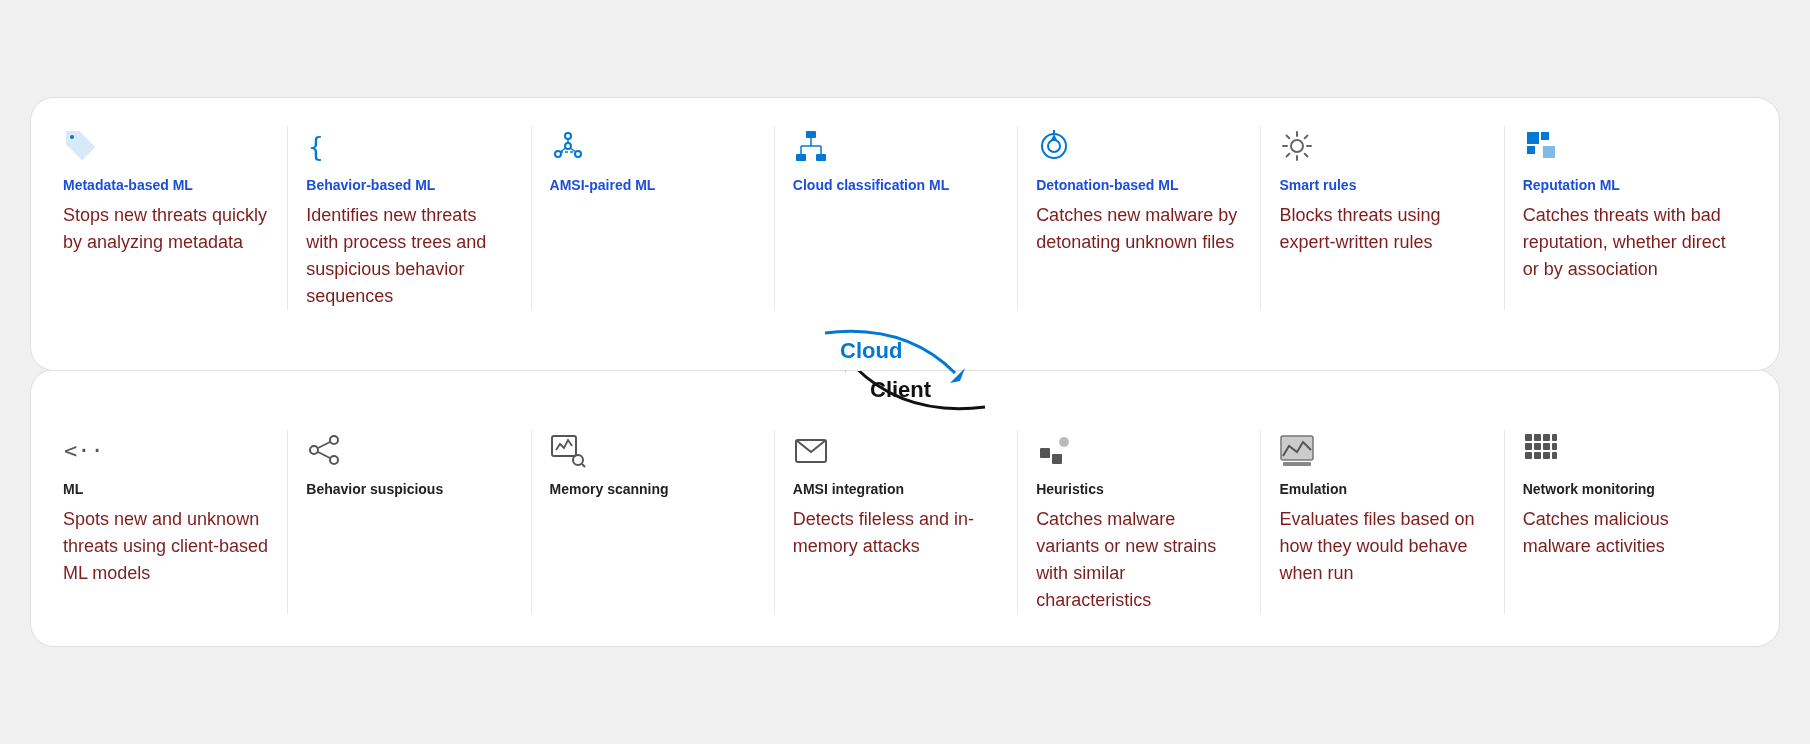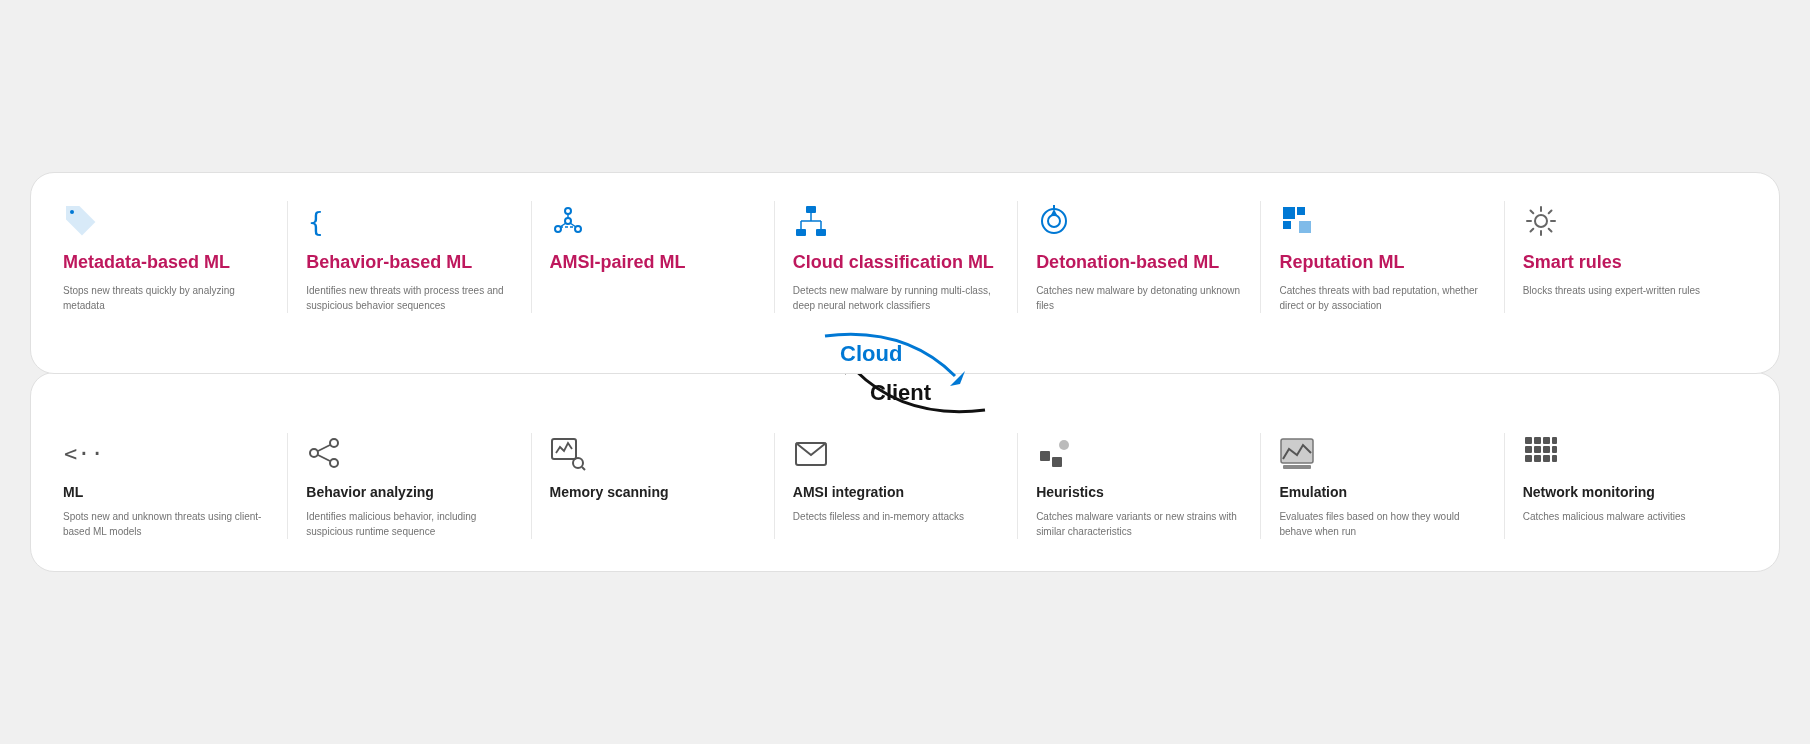--- a/index.html
+++ b/index.html
@@ -44,29 +44,29 @@
     .cloud-item:last-child { border-right: none; }
     .cloud-item:first-child { padding-left: 0; }
 
     .item-icon {
       margin-bottom: 10px;
       height: 40px;
       display: flex;
       align-items: center;
     }
     .item-title {
-      font-size: 18px;
+      font-size: 14px;
       font-weight: 600;
-      color: #be185d;
+      color: #1d4ed8;
       margin-bottom: 8px;
       line-height: 1.3;
     }
     .item-desc {
-      font-size: 10px;
-      color: #737373;
+      font-size: 18px;
+      color: #7f1d1d;
       line-height: 1.5;
     }
 
     
     .cloud-label-area {
       position: absolute;
       bottom: -18px;
       left: 50%;
       transform: translateX(-50%);
       display: flex;
@@ -168,58 +168,57 @@
             <rect x="13" y="3" width="10" height="7" rx="1" fill="#0078d4"></rect>
             <rect x="3" y="26" width="10" height="7" rx="1" fill="#0078d4"></rect>
             <rect x="23" y="26" width="10" height="7" rx="1" fill="#0078d4"></rect>
             <line x1="18" y1="10" x2="18" y2="18" stroke="#0078d4" stroke-width="1.5"></line>
             <line x1="8" y1="18" x2="28" y2="18" stroke="#0078d4" stroke-width="1.5"></line>
             <line x1="8" y1="18" x2="8" y2="26" stroke="#0078d4" stroke-width="1.5"></line>
             <line x1="28" y1="18" x2="28" y2="26" stroke="#0078d4" stroke-width="1.5"></line>
           </svg>
         </div>
         <div class="item-title">Cloud classification ML</div>
-        <div class="item-desc">Detects new malware by running multi-class, deep neural network classifiers</div>
       </div>
 
       <div class="cloud-item">
         <div class="item-icon">
           <svg class="icon" viewBox="0 0 36 36" fill="none" xmlns="http://www.w3.org/2000/svg">
             <circle cx="18" cy="18" r="12" stroke="#0078d4" stroke-width="2"></circle>
             <circle cx="18" cy="18" r="6" stroke="#0078d4" stroke-width="2"></circle>
             <polygon points="18,6 21,12 15,12" fill="#0078d4"></polygon>
             <line x1="18" y1="2" x2="18" y2="6" stroke="#0078d4" stroke-width="2"></line>
           </svg>
         </div>
         <div class="item-title">Detonation-based ML</div>
         <div class="item-desc">Catches new malware by detonating unknown files</div>
       </div>
 
       <div class="cloud-item">
         <div class="item-icon">
           <svg class="icon" viewBox="0 0 36 36" fill="none" xmlns="http://www.w3.org/2000/svg">
+            <path d="M18 12a6 6 0 100 12 6 6 0 000-12z" stroke="#666" stroke-width="2"></path>
+            <path d="M18 4v4M18 28v4M4 18h4M28 18h4M7.5 7.5l2.8 2.8M25.7 25.7l2.8 2.8M7.5 28.5l2.8-2.8M25.7 10.3l2.8-2.8" stroke="#666" stroke-width="2" stroke-linecap="round"></path>
+          </svg>
+        </div>
+        <div class="item-title">Smart rules</div>
+        <div class="item-desc">Blocks threats using expert-written rules</div>
+      </div>
+
+      <div class="cloud-item">
+        <div class="item-icon">
+          <svg class="icon" viewBox="0 0 36 36" fill="none" xmlns="http://www.w3.org/2000/svg">
             <rect x="4" y="4" width="12" height="12" fill="#0078d4"></rect>
             <rect x="18" y="4" width="8" height="8" fill="#0078d4"></rect>
             <rect x="4" y="18" width="8" height="8" fill="#0078d4"></rect>
             <rect x="20" y="18" width="12" height="12" fill="#0078d4" opacity="0.5"></rect>
           </svg>
         </div>
         <div class="item-title">Reputation ML</div>
         <div class="item-desc">Catches threats with bad reputation, whether direct or by association</div>
-      </div>
-
-      <div class="cloud-item">
-        <div class="item-icon">
-          <svg class="icon" viewBox="0 0 36 36" fill="none" xmlns="http://www.w3.org/2000/svg">
-            <path d="M18 12a6 6 0 100 12 6 6 0 000-12z" stroke="#666" stroke-width="2"></path>
-            <path d="M18 4v4M18 28v4M4 18h4M28 18h4M7.5 7.5l2.8 2.8M25.7 25.7l2.8 2.8M7.5 28.5l2.8-2.8M25.7 10.3l2.8-2.8" stroke="#666" stroke-width="2" stroke-linecap="round"></path>
-          </svg>
-        </div>
-        <div class="item-title">Smart rules</div>
-        <div class="item-desc">Blocks threats using expert-written rules</div>
       </div>
 
     </div>
 
     <div class="cloud-label-area">
       <svg width="220" height="65" viewBox="0 0 220 65" fill="none" xmlns="http://www.w3.org/2000/svg">
 
         <path d="M 30 10 Q 110 0 160 50" stroke="#0078d4" stroke-width="3" fill="none"></path>
 
         <polygon points="155,60 170,45 165,58" fill="#0078d4"></polygon>
@@ -255,22 +254,21 @@
       <div class="client-item">
         <div class="item-icon">
           <svg class="icon" viewBox="0 0 36 36" fill="none" xmlns="http://www.w3.org/2000/svg">
             <circle cx="28" cy="8" r="4" stroke="#555" stroke-width="2"></circle>
             <circle cx="8" cy="18" r="4" stroke="#555" stroke-width="2"></circle>
             <circle cx="28" cy="28" r="4" stroke="#555" stroke-width="2"></circle>
             <line x1="12" y1="16" x2="24" y2="10" stroke="#555" stroke-width="1.8"></line>
             <line x1="12" y1="20" x2="24" y2="26" stroke="#555" stroke-width="1.8"></line>
           </svg>
         </div>
-        <div class="item-title">Behavior analyzing</div>
-        <div class="item-desc">Identifies malicious behavior, including suspicious runtime sequence</div>
+        <div class="item-title">Behavior suspicious</div>
       </div>
 
       <div class="client-item">
         <div class="item-icon">
           <svg class="icon" viewBox="0 0 36 36" fill="none" xmlns="http://www.w3.org/2000/svg">
             <rect x="2" y="4" width="24" height="20" rx="2" stroke="#555" stroke-width="2"></rect>
             <polyline points="6,18 10,12 14,16 18,8 22,14" stroke="#555" stroke-width="1.8" fill="none"></polyline>
             <circle cx="28" cy="28" r="5" stroke="#555" stroke-width="2"></circle>
             <line x1="32" y1="32" x2="35" y2="35" stroke="#555" stroke-width="2"></line>
           </svg>

